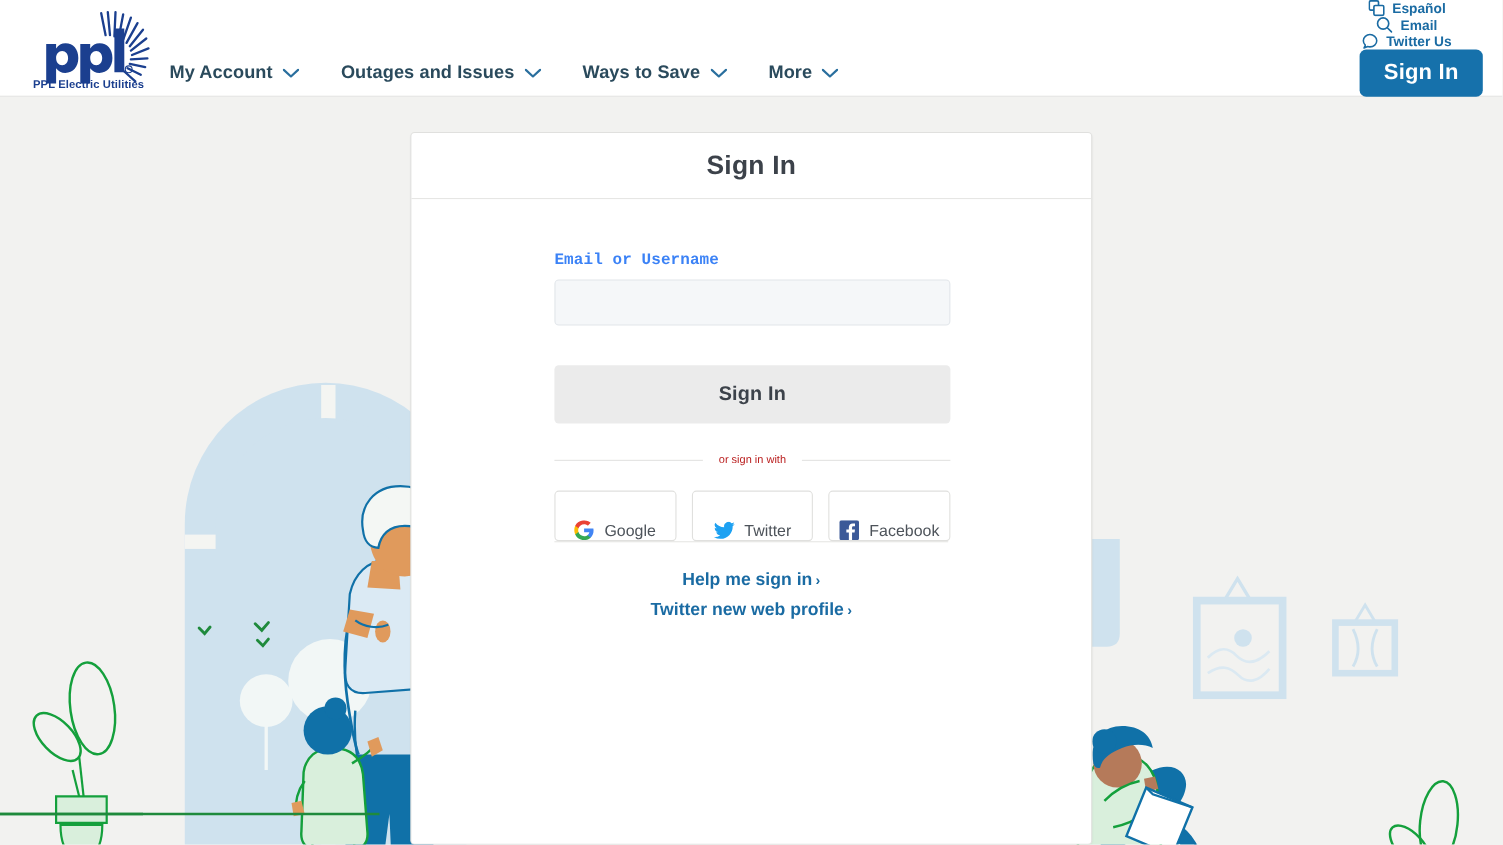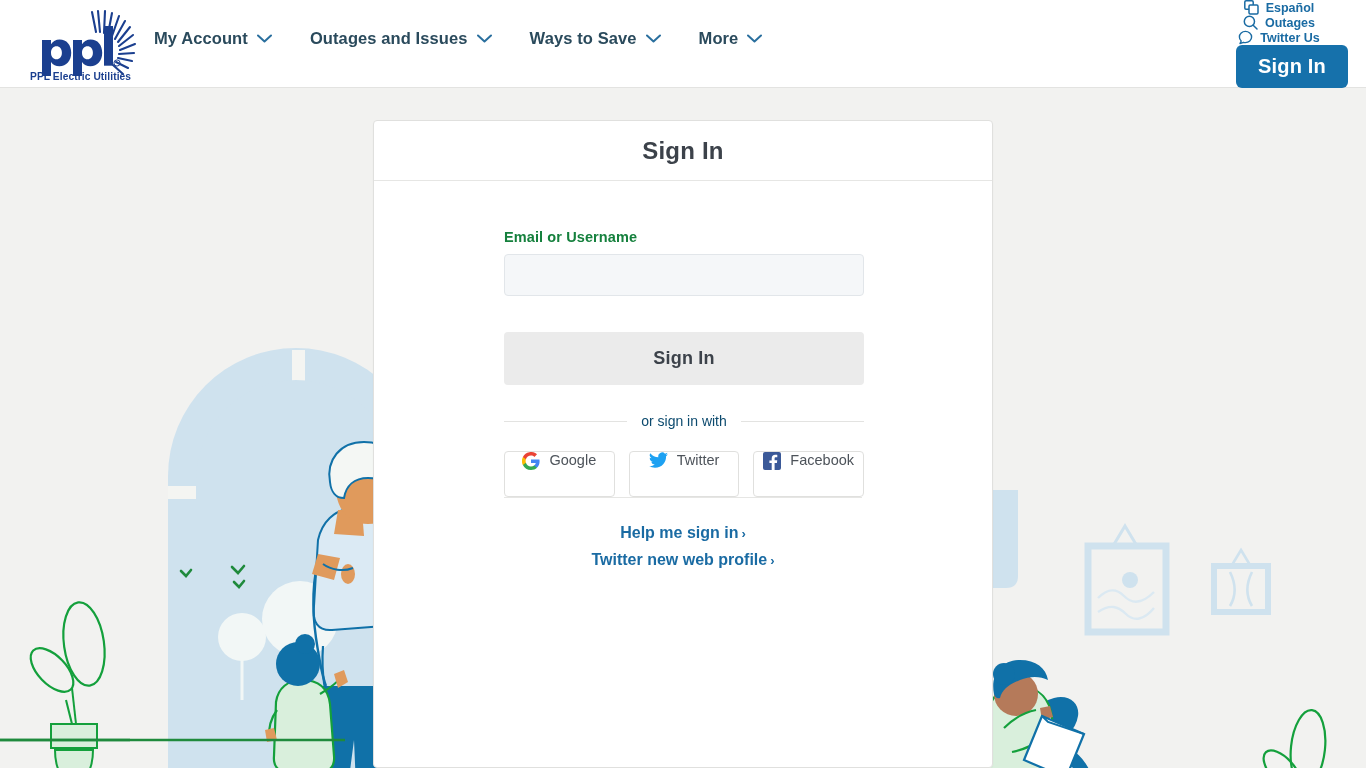--- a/index.html
+++ b/index.html
@@ -37,21 +37,21 @@
     height: 76px;
   }
   .logo-svg { display: block; }
 
   .nav {
     position: absolute;
     left: 154px;
     top: 0;
     height: 76px;
     display: flex;
-    align-items: center;
+    align-items: flex-end;
     gap: 38px;
   }
   .nav-item {
     display: flex;
     align-items: center;
     gap: 9px;
     font-size: 16.5px;
     font-weight: 700;
     color: #2a4a5c;
     cursor: pointer;
@@ -141,23 +141,24 @@
 
   .card-body {
     padding: 48px 130px 0 130px;
   }
 
   .field { margin-bottom: 20px; }
   .field-label {
     display: block;
     font-size: 14.5px;
     font-weight: 700;
-    color: #15803d;
+    color: #3b82f6;
     margin-bottom: 9px;
     letter-spacing: .1px;
+    font-family: Liberation Mono, monospace;
   }
   .input-wrap { position: relative; }
   .text-input {
     width: 360px;
     height: 42px;
     background: #f5f7f9;
     border: 1px solid #e2e6ea;
     border-radius: 4px;
     padding: 0 40px 0 12px;
     font-size: 15px;
@@ -200,39 +201,39 @@
     width: 360px;
     margin-top: 28px;
   }
   .divider::before, .divider::after {
     content: "";
     flex: 1;
     height: 1px;
     background: #e3e3e1;
   }
   .divider-text {
-    font-size: 14px;
-    color: #0c4a6e;
+    font-size: 10px;
+    color: #b91c1c;
     white-space: nowrap;
   }
 
   .social-row {
     display: flex;
     gap: 14px;
     width: 360px;
     margin-top: 22px;
   }
   .social-btn {
     flex: 1;
     height: 46px;
     background: #ffffff;
     border: 1px solid #e0e0de;
     border-radius: 4px;
     display: flex;
-    align-items: flex-start;
+    align-items: flex-end;
     justify-content: center;
     gap: 9px;
     cursor: pointer;
     font-family: inherit;
   }
   .social-label {
     font-size: 14.5px;
     color: #4d535a;
   }
   .social-btn svg { display: block; flex: 0 0 auto; }
@@ -324,21 +325,21 @@
         <rect x="5" y="5" width="9" height="9" rx="1.2" fill="#ffffff" stroke="#1a6ba3" stroke-width="1.5"></rect>
       </svg>
       <span>Español</span>
     </div>
 
     <div class="util-link">
       <svg width="15" height="15" viewBox="0 0 15 15">
         <circle cx="6.4" cy="6.4" r="5.1" fill="none" stroke="#1a6ba3" stroke-width="1.5"></circle>
         <line x1="10.2" y1="10.2" x2="14" y2="14" stroke="#1a6ba3" stroke-width="1.5" stroke-linecap="round"></line>
       </svg>
-      <span>Outages</span>
+      <span>Email</span>
     </div>
 
     <div class="util-link">
       <svg width="15" height="15" viewBox="0 0 15 15">
         <path d="M13.6 7c0 3.1-2.8 5.6-6.2 5.6-0.7 0-1.4-0.1-2-0.3L2 13.6l1.2-2.6C2.1 10 1.4 8.6 1.4 7 1.4 3.9 4.2 1.4 7.4 1.4S13.6 3.9 13.6 7z" fill="none" stroke="#1a6ba3" stroke-width="1.4" stroke-linejoin="round"></path>
       </svg>
       <span>Twitter Us</span>
     </div>
 
     <button class="signin-btn-header">Sign In</button>

